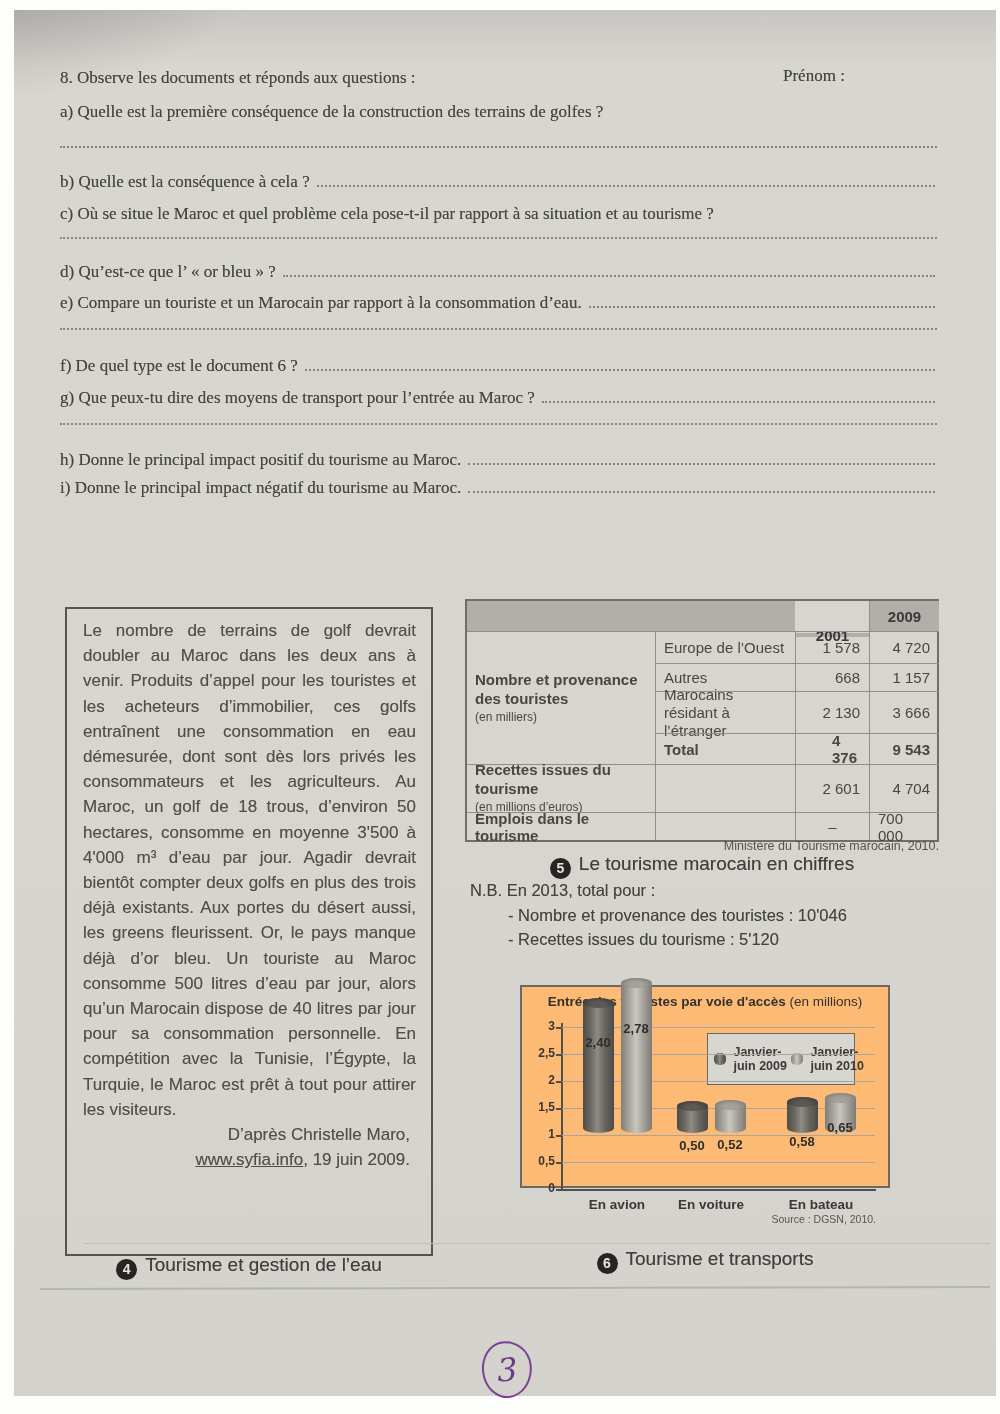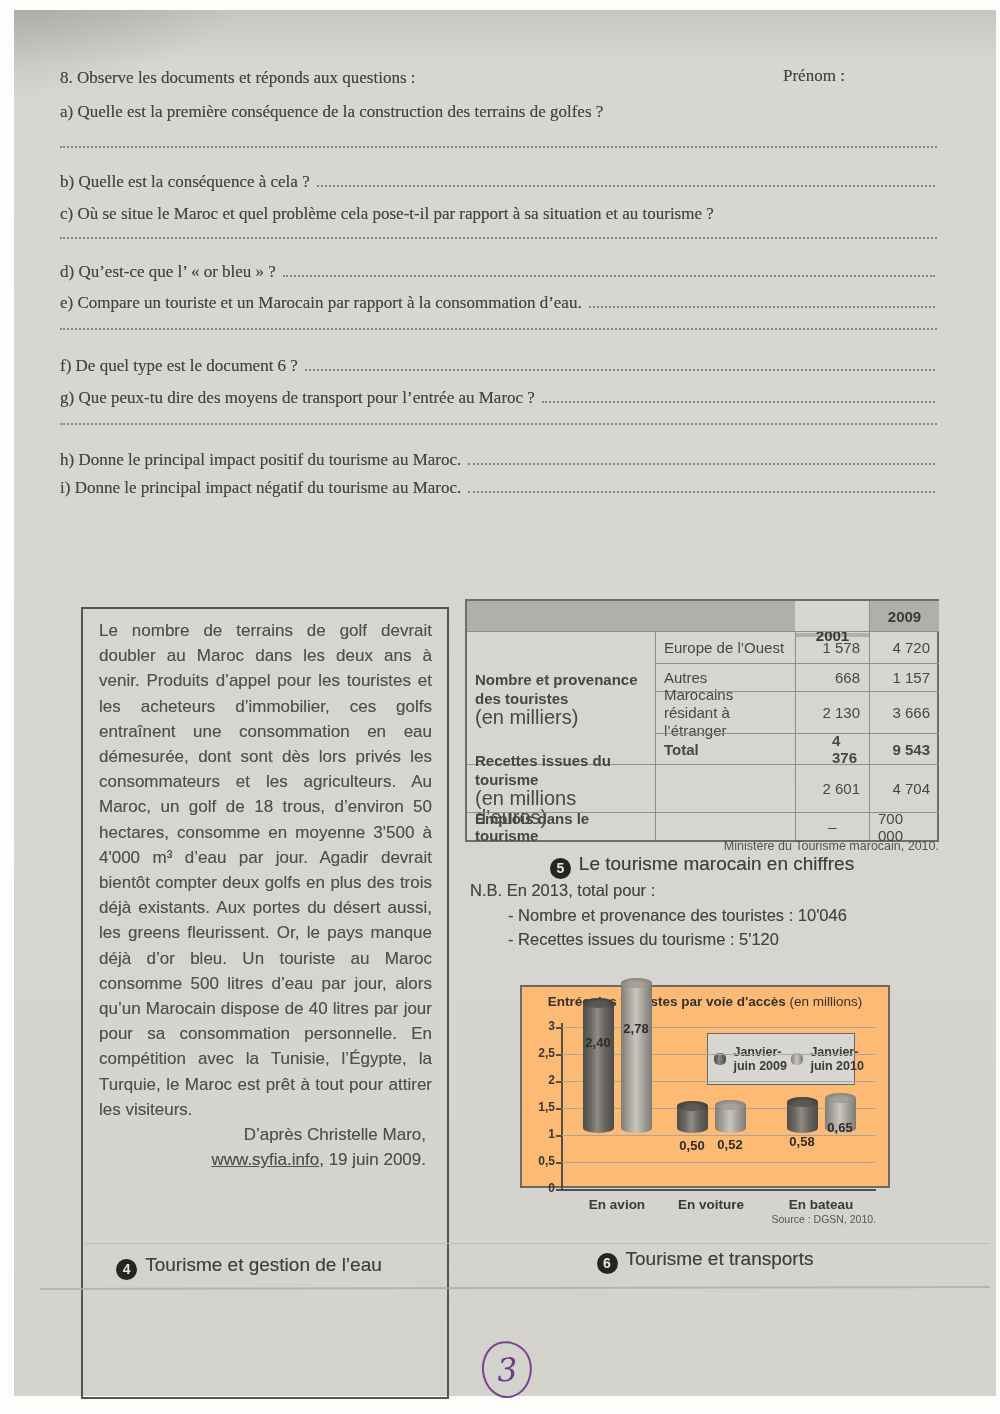--- a/index.html
+++ b/index.html
@@ -10,21 +10,21 @@
       radial-gradient(ellipse 520px 280px at -70px -90px, rgba(84,83,80,.48), rgba(84,83,80,0) 66%),
       linear-gradient(180deg, rgba(140,139,136,.22), rgba(140,139,136,0) 4%),
       linear-gradient(180deg,#d7d6d1 0%,#d6d5d0 60%,#d3d2cd 100%);}
   
   .q{position:absolute;left:60px;width:877px;font-family:"Liberation Serif",serif;
      font-size:17px;color:#45443f;display:flex;align-items:baseline;white-space:nowrap;
      text-shadow:0 0 .5px rgba(69,68,63,.55);}
   .q .leader{flex:1;border-bottom:2px dotted #767570;margin:0 2px 3px 7px;opacity:.85;}
   .dotline{position:absolute;left:60px;width:877px;height:0;border-bottom:2.5px dotted #73726d;opacity:.8;}
   
-  .docbox{position:absolute;left:81px;top:607px;width:368px;height:792px;box-sizing:border-box;
+  .docbox{position:absolute;left:65px;top:607px;width:368px;height:649px;box-sizing:border-box;
     border:2px solid #55544f;padding:9px 15px 6px 16px;font-size:17px;line-height:25.2px;
     color:#524f49;text-align:justify;text-shadow:0 0 .5px rgba(82,79,73,.5);}
   .docbox .sig{text-align:right;padding-right:6px;}
   .u{text-decoration:underline;}
   
   .caption{position:absolute;text-align:center;font-size:19px;color:#3f3e3a;
     text-shadow:0 0 .5px rgba(63,62,58,.5);}
   .numcircle{display:inline-block;width:21px;height:21px;border-radius:50%;background:#262522;
     color:#e6e5e0;text-align:center;line-height:21px;font-size:14px;font-weight:bold;
     vertical-align:-3px;margin-right:8px;}
@@ -35,21 +35,21 @@
     border:2px solid #6f6e69;font-size:15px;color:#48473f;}
   .ttable .c{box-sizing:border-box;border-left:1px solid #8f8e88;border-top:1px solid #8f8e88;
     display:flex;align-items:center;padding:2px 8px;}
   .ttable .nl{border-left:none;} .ttable .nt{border-top:none;}
   .ttable .hd{background:#b0afaa;font-weight:bold;color:#3b3a36;}
   .ttable .yr{justify-content:center;padding:2px 2px;}
   .ttable .val{justify-content:flex-end;padding-right:9px;}
   .ttable .ctr{justify-content:center;}
   .ttable .grp{flex-direction:column;align-items:flex-start;justify-content:center;line-height:19px;}
   .ttable .b{font-weight:bold;}
-  .ttable .sub{font-weight:normal;font-size:20px;}
+  .ttable .sub{font-weight:normal;font-size:12px;}
   .tsource{position:absolute;left:465px;top:839px;width:474px;text-align:right;
     font-size:12.5px;color:#54534e;}
   .nb{position:absolute;left:470px;font-size:16.5px;color:#44433e;
       text-shadow:0 0 .5px rgba(68,67,62,.45);}
   
   .chartbox{position:absolute;left:520px;top:985px;width:370px;height:203px;box-sizing:border-box;
     border:2px solid #6a6964;background:#fdba74;}
   .ctitle{position:absolute;left:0;top:7px;width:100%;text-align:center;font-size:13.5px;
     color:#33322e;white-space:nowrap;}
   .ctitle .main{font-weight:bold;}

